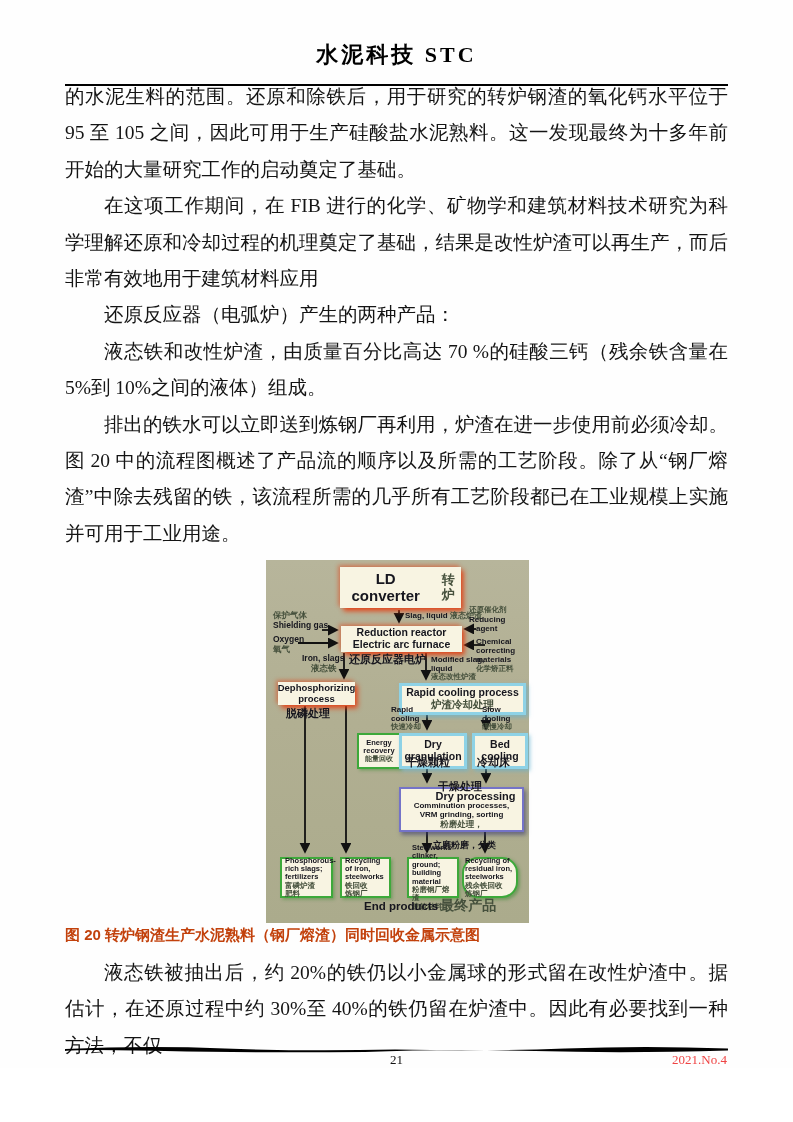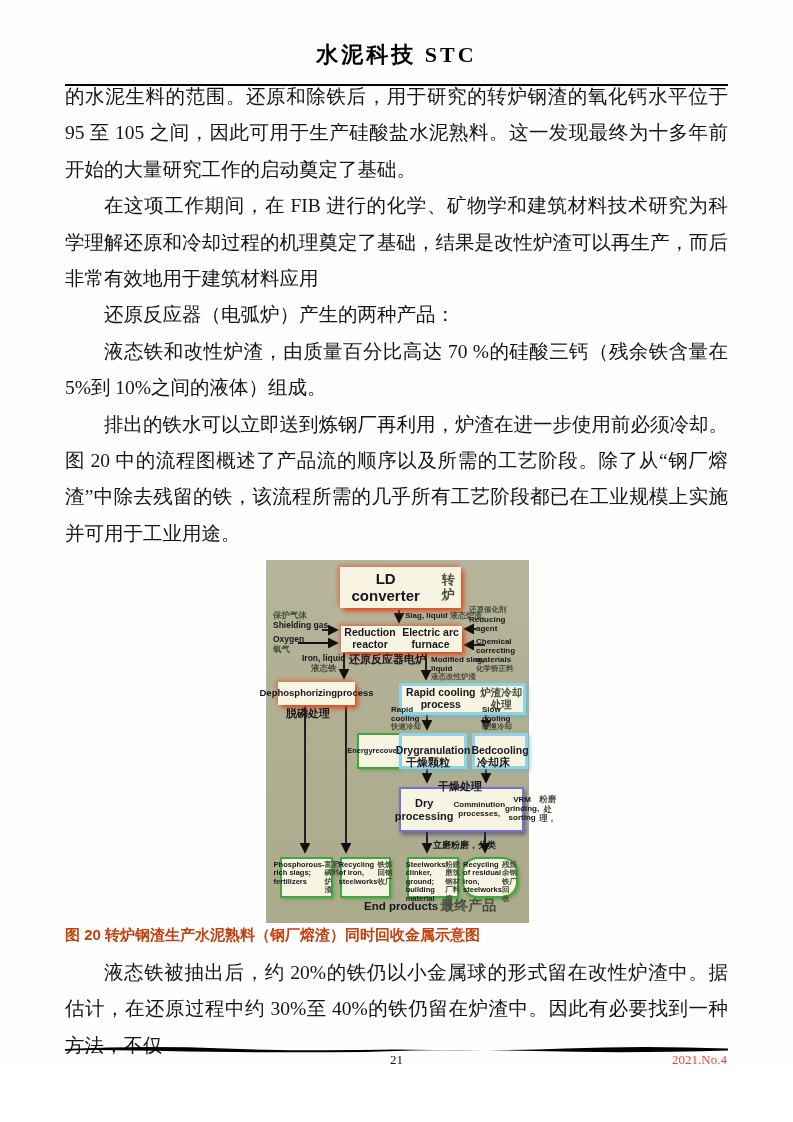--- a/index.html
+++ b/index.html
@@ -14,21 +14,21 @@
   .indent{text-indent:2em;}
   .caption{position:absolute;left:65px;top:926px;width:663px;
            font-family:"Liberation Sans","DejaVu Sans",sans-serif;font-weight:700;font-size:15px;color:#c2410c;}
   
   .figure{position:absolute;left:266px;top:560px;width:263px;height:363px;
           background:linear-gradient(180deg,#b7b59b 0%,#b1af92 45%,#abab8c 100%);
           font-family:"Liberation Sans","DejaVu Sans",sans-serif;}
   .figure .lbl{position:absolute;font-weight:700;color:#16161e;font-size:8px;line-height:1.15;z-index:3;white-space:nowrap;}
   .zh{color:#45503c;font-weight:600;}
   .box{position:absolute;background:#f8f4e2;color:#16161e;font-weight:700;text-align:center;
-       display:flex;flex-direction:row;align-items:center;justify-content:center;z-index:2;line-height:1.12;}
+       display:flex;flex-direction:column;align-items:center;justify-content:center;z-index:2;line-height:1.12;}
   .hot{box-shadow:2.5px 3px 5px 0 rgba(229,62,18,.95),-2px -2px 4px 0 rgba(229,62,18,.45);}
   .cool{border:3px solid #8ed2e6;box-shadow:2px 2px 4px rgba(100,180,210,.65);}
   .green{border:2.5px solid #3da93a;box-shadow:1.5px 1.5px 3px rgba(60,140,50,.5);}
   .violet{border:2.5px solid #7473c8;box-shadow:2px 3px 4px rgba(60,60,110,.6);}
   svg.arrows{position:absolute;left:0;top:0;z-index:1;}
   
   .footline{position:absolute;left:65px;top:1044px;}
   .pagenum{position:absolute;left:65px;top:1052px;width:663px;text-align:center;font-size:13px;color:#111;}
   .issue{position:absolute;top:1052px;right:66px;font-size:13px;color:#ef4444;}
 </style>
@@ -163,21 +163,21 @@
       <div>Reducing</div>
       <div style="padding-left:7px;">agent</div>
     </div>
     <div class="lbl" style="left:210px;top:77px;">
       <div>Chemical</div>
       <div>correcting</div>
       <div>materials</div>
       <div class="zh" style="font-size:7.5px;">化学矫正料</div>
     </div>
     <div class="lbl" style="left:36px;top:94px;font-size:8.5px;">
-      <div>Iron, liquid</div>
+      <div>Iron, slags</div>
       <div class="zh" style="padding-left:9px;">液态铁</div>
     </div>
     <div class="lbl" style="left:165px;top:95px;">
       <div>Modified slag,</div>
       <div>liquid</div>
       <div class="zh" style="font-size:7.5px;">液态改性炉渣</div>
     </div>
     <div class="lbl" style="left:125px;top:145px;">
       <div>Rapid</div>
       <div>cooling</div>

